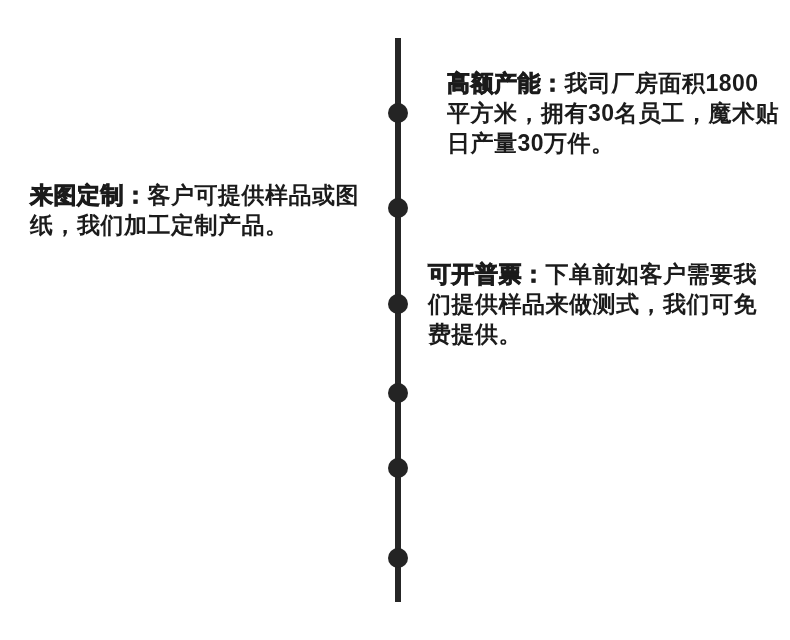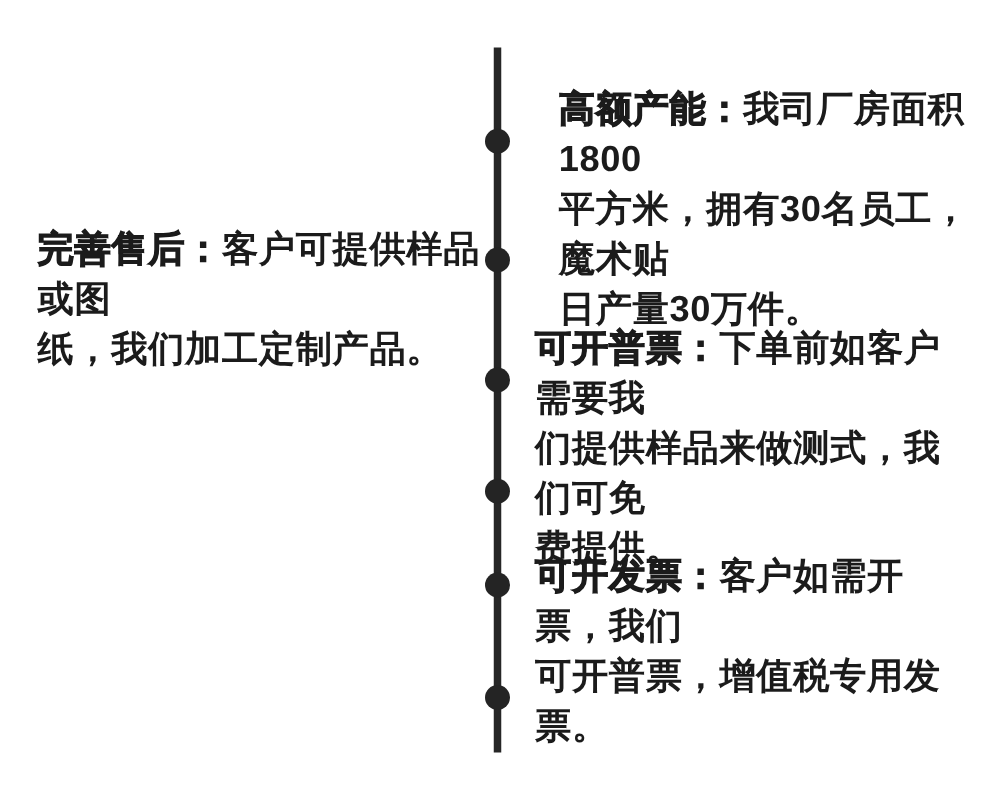--- a/index.html
+++ b/index.html
@@ -36,23 +36,23 @@
   }
   .dot-1 { top: 103px; }
   .dot-2 { top: 198px; }
   .dot-3 { top: 294px; }
   .dot-4 { top: 383px; }
   .dot-5 { top: 458px; }
   .dot-6 { top: 548px; }
   .block {
     position: absolute;
     color: var(--text);
-    font-size: 29px;
+    font-size: 23px;
     font-weight: bold;
-    line-height: 40px;
+    line-height: 30px;
     letter-spacing: 0.5px;
   }
   .block .body { white-space: pre-line; }
   .block .title {
     -webkit-text-stroke: 0.9px var(--text);
     paint-order: stroke fill;
   }
   .b1 { left: 447px; top: 68px;  width: 335px; }
   .b2 { left: 30px;  top: 180px; width: 360px; }
   .b3 { left: 428px; top: 259px; width: 350px; }
@@ -74,30 +74,26 @@
   <div class="timeline-dot dot-5"></div>
   <div class="timeline-dot dot-6"></div>
 
   <div class="block b1">
     <span class="title">高额产能：</span><span class="body">我司厂房面积1800
 平方米，拥有30名员工，魔术贴
 日产量30万件。</span>
   </div>
 
   <div class="block b2">
-    <span class="title">完善售后：</span><span class="body">客户可提供样品或图
+    <span class="title">来图定制：</span><span class="body">客户可提供样品或图
 纸，我们加工定制产品。</span>
   </div>
 
   <div class="block b3">
     <span class="title">可开普票：</span><span class="body">下单前如客户需要我
 们提供样品来做测式，我们可免
 费提供。</span>
   </div>
 
 
-  <div class="block b5">
-    <span class="title">可开发票：</span><span class="body">客户如需开票，我们
-可开普票，增值税专用发票。</span>
-  </div>
 
 
 </div>
 
 </body></html>

